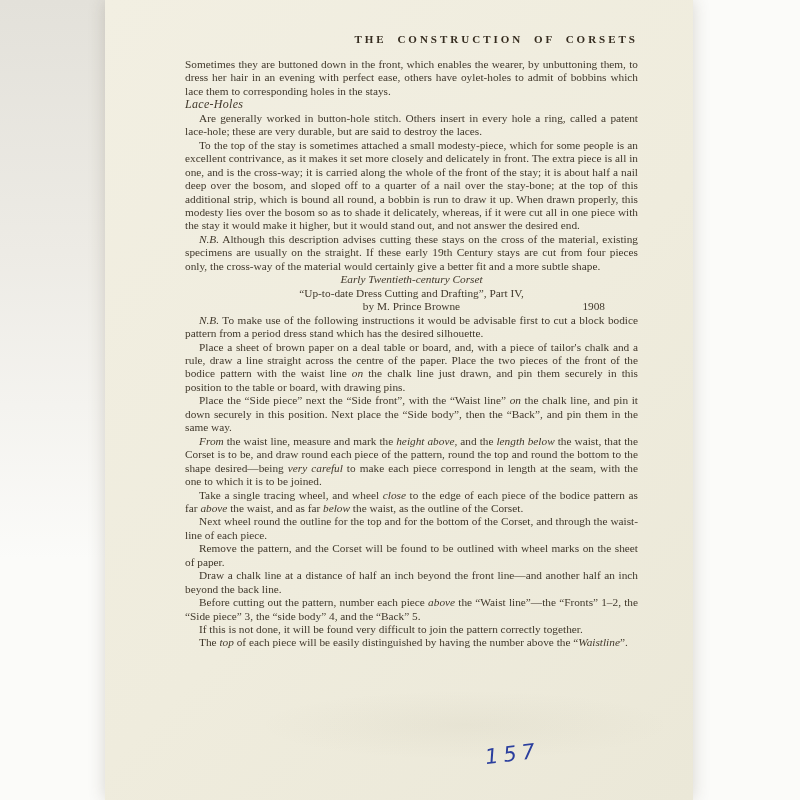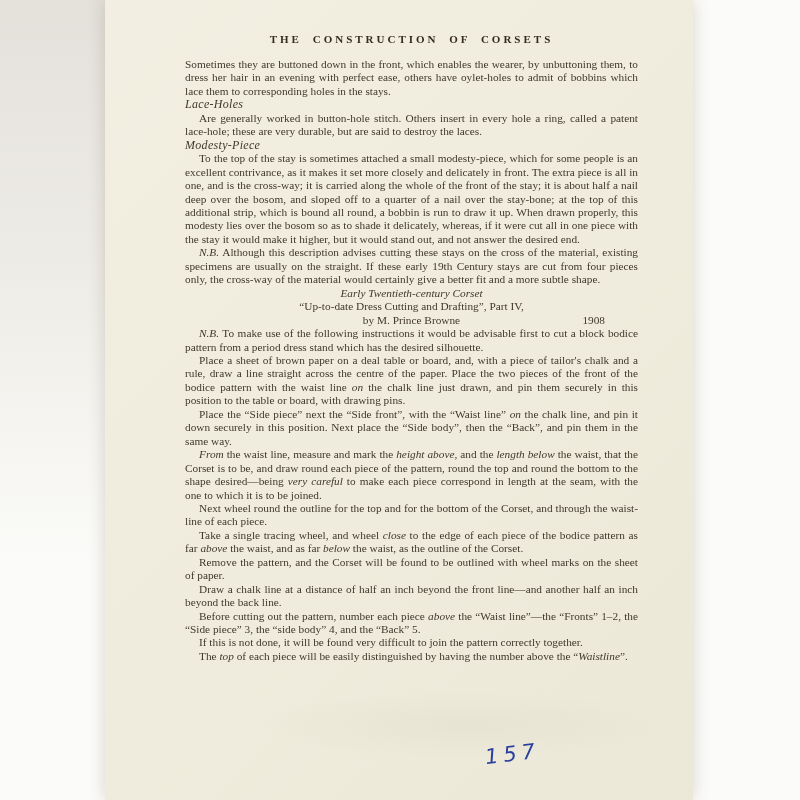--- a/index.html
+++ b/index.html
@@ -12,21 +12,21 @@
     position:absolute; left:0; top:0; width:107px; height:560px;
     background:linear-gradient(180deg,#e3e1da 0%,#edebe5 45%,rgba(251,251,249,0) 100%);
   }
   .sheet {
     position:absolute; left:105px; top:0; width:588px; height:800px;
     background:linear-gradient(135deg,#f2efe2 0%,#efecdd 55%,#ebe8d8 100%);
     box-shadow:0 0 16px rgba(70,62,45,0.20);
   }
   .sheet-inner { padding:33px 55px 0 80px; }
   .page-title {
-    text-align:center; font-size:11px; font-weight:700;
+    text-align:right; font-size:11px; font-weight:700;
     letter-spacing:3px; word-spacing:5px; color:#352c1f;
     margin:0 0 13px 0;
   }
   .page-body {
     font-size:11.3px; line-height:13.45px; color:#40382b;
     text-align:justify;
   }
   .page-body p { margin:0; }
   .ind { text-indent:14px; }
   .sec-head {
@@ -54,32 +54,31 @@
 
 <div class="scan-shadow-band"></div>
 
 <div class="sheet">
   <div class="sheet-inner">
     <h1 class="page-title">THE CONSTRUCTION OF CORSETS</h1>
     <div class="page-body">
         <p class="para"><span>Sometimes they are buttoned down in the front, which enables the wearer, by unbuttoning them, to dress her hair in an evening with perfect ease, others have oylet-holes to admit of bobbins which lace them to corresponding holes in the stays.</span></p>
         <p class="sec-head">Lace-Holes</p>
         <p class="para ind"><span>Are generally worked in button-hole stitch. Others insert in every hole a ring, called a patent lace-hole; these are very durable, but are said to destroy the laces.</span></p>
-        <p class="sec-head">Modesty-Piece</p>
         <p class="para ind"><span>To the top of the stay is sometimes attached a small modesty-piece, which for some people is an excellent contrivance, as it makes it set more closely and delicately in front. The extra piece is all in one, and is the cross-way; it is carried along the whole of the front of the stay; it is about half a nail deep over the bosom, and sloped off to a quarter of a nail over the stay-bone; at the top of this additional strip, which is bound all round, a bobbin is run to draw it up. When drawn properly, this modesty lies over the bosom so as to shade it delicately, whereas, if it were cut all in one piece with the stay it would make it higher, but it would stand out, and not answer the desired end.</span></p>
         <p class="para ind"><i>N.B.</i><span> Although this description advises cutting these stays on the cross of the material, existing specimens are usually on the straight. If these early 19th Century stays are cut from four pieces only, the cross-way of the material would certainly give a better fit and a more subtle shape.</span></p>
         <p class="center c-it center-first">Early Twentieth-century Corset</p>
         <p class="center">“Up-to-date Dress Cutting and Drafting”, Part IV,</p>
         <p class="center byline"><span>by M. Prince Browne</span><span class="year">1908</span></p>
         <p class="para ind"><i>N.B.</i><span> To make use of the following instructions it would be advisable first to cut a block bodice pattern from a period dress stand which has the desired silhouette.</span></p>
         <p class="para ind"><span>Place a sheet of brown paper on a deal table or board, and, with a piece of tailor's chalk and a rule, draw a line straight across the centre of the paper. Place the two pieces of the front of the bodice pattern with the waist line </span><i>on</i><span> the chalk line just drawn, and pin them securely in this position to the table or board, with drawing pins.</span></p>
         <p class="para ind"><span>Place the “Side piece” next the “Side front”, with the “Waist line” </span><i>on</i><span> the chalk line, and pin it down securely in this position. Next place the “Side body”, then the “Back”, and pin them in the same way.</span></p>
         <p class="para ind"><i>From</i><span> the waist line, measure and mark the </span><i>height above</i><span>, and the </span><i>length below</i><span> the waist, that the Corset is to be, and draw round each piece of the pattern, round the top and round the bottom to the shape desired—being </span><i>very careful</i><span> to make each piece correspond in length at the seam, with the one to which it is to be joined.</span></p>
+        <p class="para ind"><span>Take a single tracing wheel, and wheel </span><i>close</i><span> to the edge of each piece of the bodice pattern as far </span><i>above</i><span> the waist, and as far </span><i>below</i><span> the waist, as the outline of the Corset.</span></p>
         <p class="para ind"><span>Next wheel round the outline for the top and for the bottom of the Corset, and through the waist-line of each piece.</span></p>
-        <p class="para ind"><span>Take a single tracing wheel, and wheel </span><i>close</i><span> to the edge of each piece of the bodice pattern as far </span><i>above</i><span> the waist, and as far </span><i>below</i><span> the waist, as the outline of the Corset.</span></p>
         <p class="para ind"><span>Remove the pattern, and the Corset will be found to be outlined with wheel marks on the sheet of paper.</span></p>
         <p class="para ind"><span>Draw a chalk line at a distance of half an inch beyond the front line—and another half an inch beyond the back line.</span></p>
         <p class="para ind"><span>Before cutting out the pattern, number each piece </span><i>above</i><span> the “Waist line”—the “Fronts” 1–2, the “Side piece” 3, the “side body” 4, and the “Back” 5.</span></p>
         <p class="para ind"><span>If this is not done, it will be found very difficult to join the pattern correctly together.</span></p>
         <p class="para ind"><span>The </span><i>top</i><span> of each piece will be easily distinguished by having the number above the “</span><i>Waistline</i><span>”.</span></p>
       </div>
   </div>
   <div class="smudge"></div>
   <div class="handwritten-number">157</div>
 </div>

